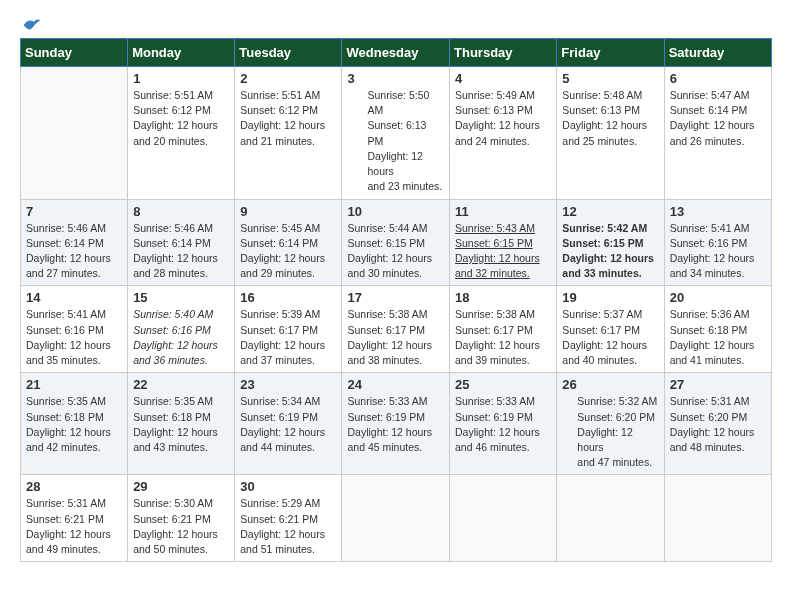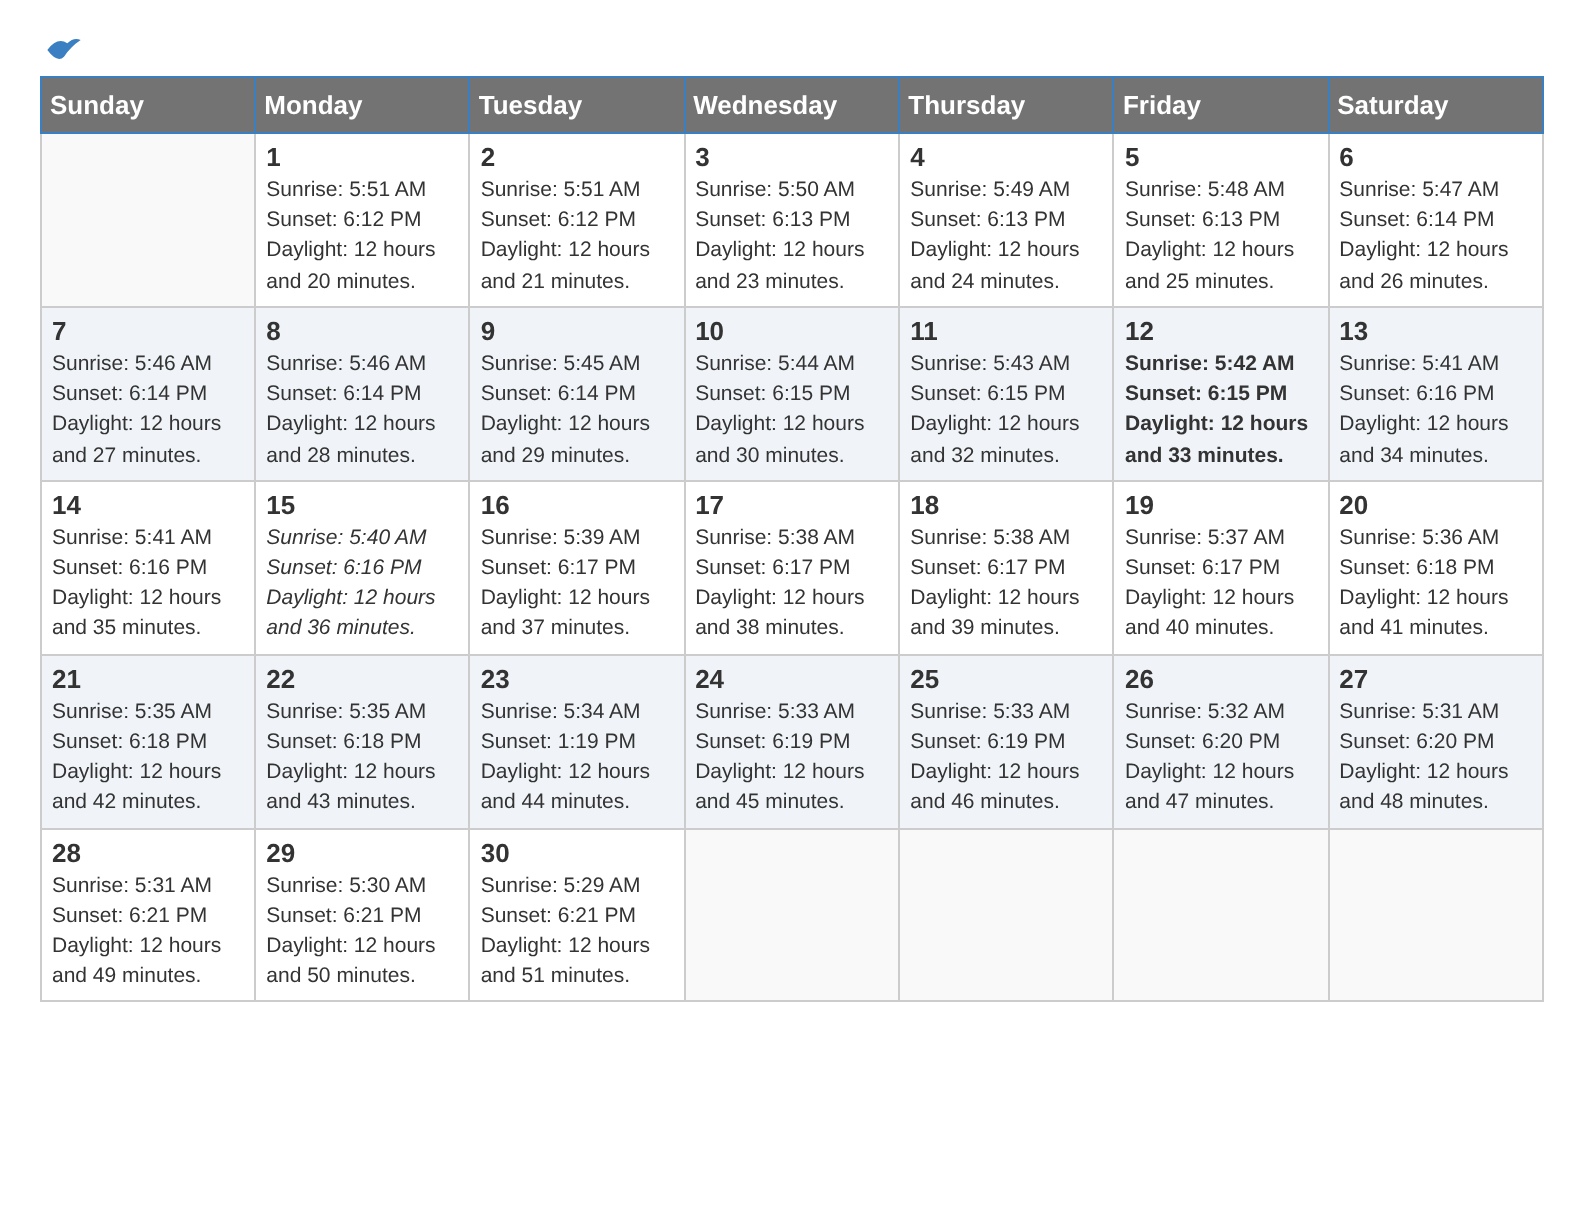--- a/index.html
+++ b/index.html
@@ -47,21 +47,21 @@
       font-size: 15px;
       color: #555;
       margin-top: 2px;
     }
     .calendar {
       width: 100%;
       border-collapse: collapse;
       font-size: 11px;
     }
     .calendar th {
-      background: #737373;
+      background: #14532d;
       color: #fff;
       padding: 6px 4px;
       text-align: left;
       font-size: 13px;
       font-weight: bold;
       border: 1px solid #3a7fc1;
     }
     .calendar td {
       vertical-align: top;
       border: 1px solid #ccc;
@@ -134,21 +134,21 @@
         </td>
         <td>
           <span class="day-num">2</span>
           <div class="day-info" style="white-space: pre-line;">Sunrise: 5:51 AM
 Sunset: 6:12 PM
 Daylight: 12 hours
 and 21 minutes.</div>
         </td>
         <td>
           <span class="day-num">3</span>
-          <div class="day-info" style="white-space: pre-line;">Sunrise: 5:50 AM
+          <div class="day-info" style="white-space: pre-line; margin-left: 20px;">Sunrise: 5:50 AM
 Sunset: 6:13 PM
 Daylight: 12 hours
 and 23 minutes.</div>
         </td>
         <td>
           <span class="day-num">4</span>
           <div class="day-info" style="white-space: pre-line;">Sunrise: 5:49 AM
 Sunset: 6:13 PM
 Daylight: 12 hours
 and 24 minutes.</div>
@@ -192,21 +192,21 @@
         </td>
         <td>
           <span class="day-num">10</span>
           <div class="day-info" style="white-space: pre-line;">Sunrise: 5:44 AM
 Sunset: 6:15 PM
 Daylight: 12 hours
 and 30 minutes.</div>
         </td>
         <td>
           <span class="day-num">11</span>
-          <div class="day-info" style="white-space: pre-line;">Sunrise: 5:43 AM
+          <div class="day-info" style="white-space: pre-line; text-decoration: underline;">Sunrise: 5:43 AM
 Sunset: 6:15 PM
 Daylight: 12 hours
 and 32 minutes.</div>
         </td>
         <td>
           <span class="day-num">12</span>
           <div class="day-info" style="white-space: pre-line; font-weight: bold;">Sunrise: 5:42 AM
 Sunset: 6:15 PM
 Daylight: 12 hours
 and 33 minutes.</div>
@@ -281,41 +281,41 @@
         <td>
           <span class="day-num">22</span>
           <div class="day-info" style="white-space: pre-line;">Sunrise: 5:35 AM
 Sunset: 6:18 PM
 Daylight: 12 hours
 and 43 minutes.</div>
         </td>
         <td>
           <span class="day-num">23</span>
           <div class="day-info" style="white-space: pre-line;">Sunrise: 5:34 AM
-Sunset: 1:19 PM
+Sunset: 6:19 PM
 Daylight: 12 hours
 and 44 minutes.</div>
         </td>
         <td>
           <span class="day-num">24</span>
           <div class="day-info" style="white-space: pre-line;">Sunrise: 5:33 AM
 Sunset: 6:19 PM
 Daylight: 12 hours
 and 45 minutes.</div>
         </td>
         <td>
           <span class="day-num">25</span>
           <div class="day-info" style="white-space: pre-line;">Sunrise: 5:33 AM
 Sunset: 6:19 PM
 Daylight: 12 hours
 and 46 minutes.</div>
         </td>
         <td>
           <span class="day-num">26</span>
-          <div class="day-info" style="white-space: pre-line;">Sunrise: 5:32 AM
+          <div class="day-info" style="white-space: pre-line; margin-left: 15px;">Sunrise: 5:32 AM
 Sunset: 6:20 PM
 Daylight: 12 hours
 and 47 minutes.</div>
         </td>
         <td>
           <span class="day-num">27</span>
           <div class="day-info" style="white-space: pre-line;">Sunrise: 5:31 AM
 Sunset: 6:20 PM
 Daylight: 12 hours
 and 48 minutes.</div>

